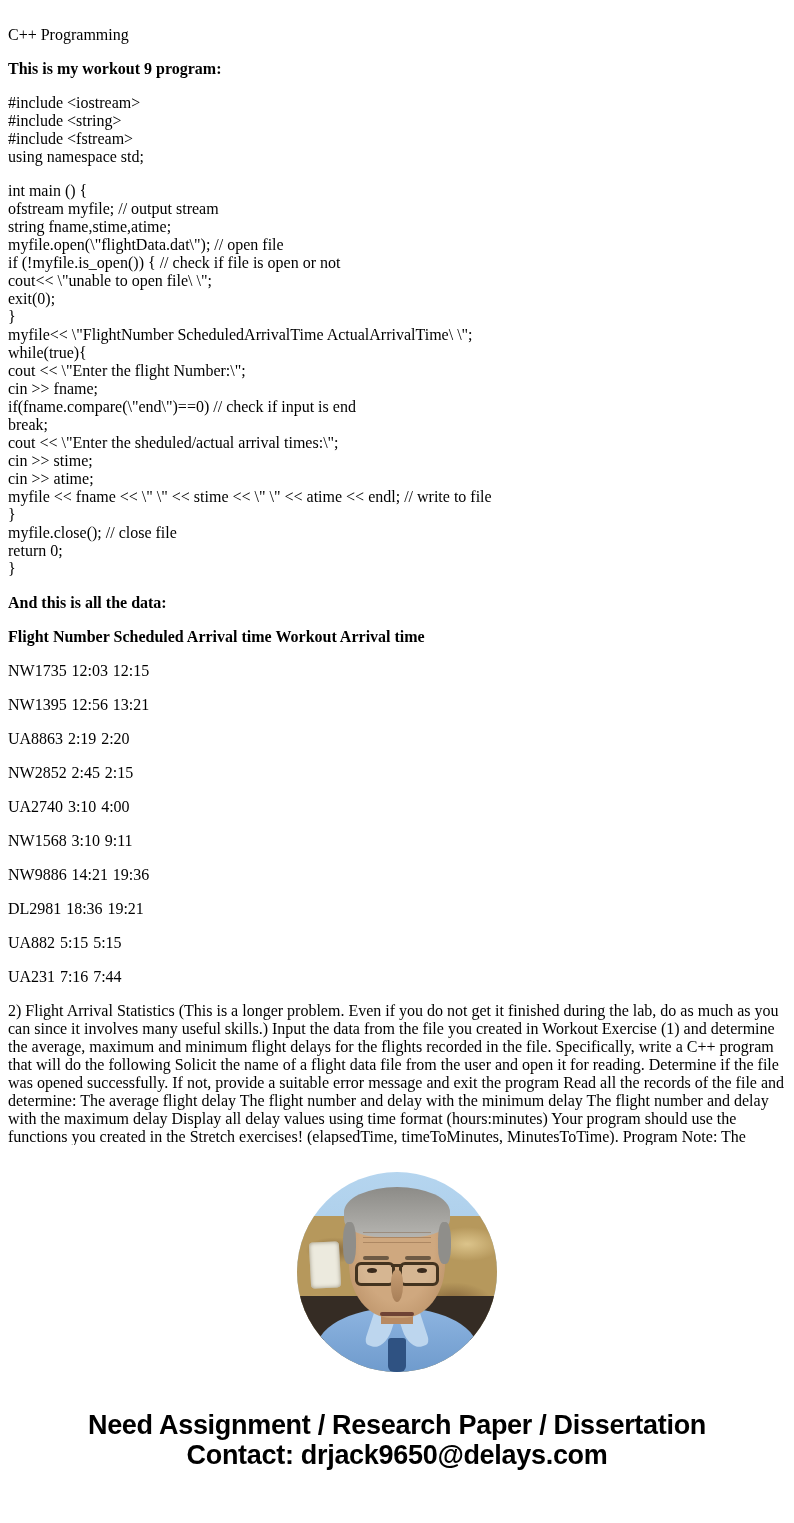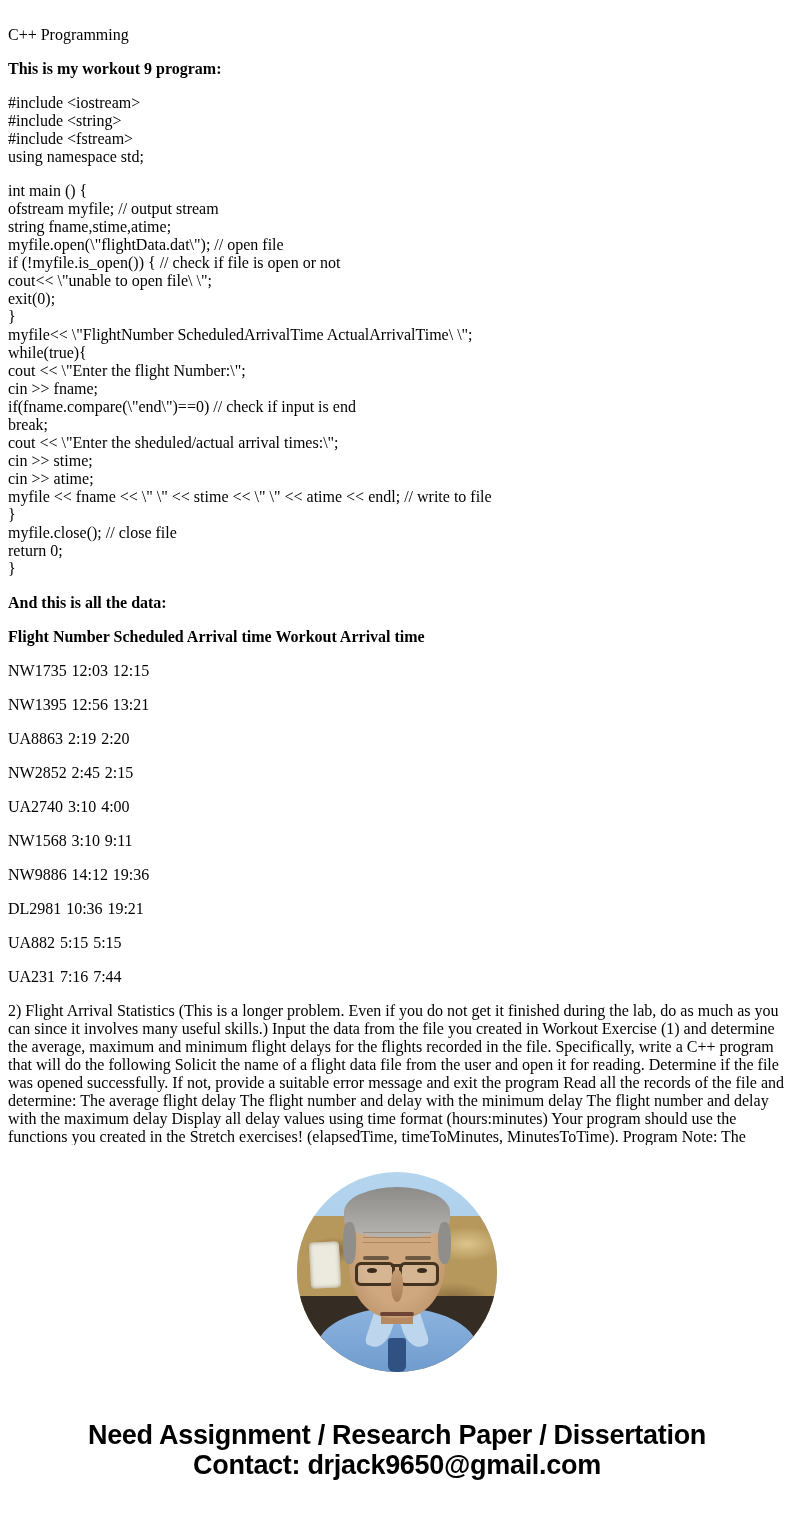--- a/index.html
+++ b/index.html
@@ -62,21 +62,21 @@
   .av-lens-r { right:58px; top:90px; width:34px; height:18px; border:3px solid #43331f;
     border-radius:6px; background:rgba(235,225,205,0.25); }
   .av-bridge { left:94px; top:92px; width:12px; height:3px; background:#43331f; }
   .av-eye-l { left:70px; top:96px; width:10px; height:5px; background:#3a2a1c; border-radius:50%; }
   .av-eye-r { right:70px; top:96px; width:10px; height:5px; background:#3a2a1c; border-radius:50%; }
   .av-nose { left:94px; top:98px; width:12px; height:32px;
     background:linear-gradient(#c69d73,#a87f58); border-radius:40% 40% 50% 50%; }
   .av-mouth { left:83px; top:140px; width:34px; height:4px; background:#6e4234; border-radius:2px; }
 
   .footer {
-    margin-top:48px; text-align:center;
+    margin-top:38px; text-align:center;
     font-family:"Liberation Sans","DejaVu Sans",sans-serif;
     font-weight:bold; font-size:27px; line-height:30px; letter-spacing:-0.3px;
   }
 </style>
 </head>
 <body>
 
 <p class="first">C++ Programming</p>
 
 <p class="bold">This is my workout 9 program:</p>
@@ -112,22 +112,22 @@
 <p class="bold">And this is all the data:</p>
 
 <p class="bold">Flight Number Scheduled Arrival time Workout Arrival time</p>
 
 <p class="flight-row"><span>NW1735</span> <span>12:03</span> <span>12:15</span></p>
 <p class="flight-row"><span>NW1395</span> <span>12:56</span> <span>13:21</span></p>
 <p class="flight-row"><span>UA8863</span> <span>2:19</span> <span>2:20</span></p>
 <p class="flight-row"><span>NW2852</span> <span>2:45</span> <span>2:15</span></p>
 <p class="flight-row"><span>UA2740</span> <span>3:10</span> <span>4:00</span></p>
 <p class="flight-row"><span>NW1568</span> <span>3:10</span> <span>9:11</span></p>
-<p class="flight-row"><span>NW9886</span> <span>14:12</span> <span>19:36</span></p>
-<p class="flight-row"><span>DL2981</span> <span>10:36</span> <span>19:21</span></p>
+<p class="flight-row"><span>NW9886</span> <span>14:21</span> <span>19:36</span></p>
+<p class="flight-row"><span>DL2981</span> <span>18:36</span> <span>19:21</span></p>
 <p class="flight-row"><span>UA882</span> <span>5:15</span> <span>5:15</span></p>
 <p class="flight-row"><span>UA231</span> <span>7:16</span> <span>7:44</span></p>
 
 <p class="clip">2) Flight Arrival Statistics (This is a longer problem. Even if you do not get it finished during the lab, do as much as you can since it involves many useful skills.) Input the data from the file you created in Workout Exercise (1) and determine the average, maximum and minimum flight delays for the flights recorded in the file. Specifically, write a C++ program that will do the following Solicit the name of a flight data file from the user and open it for reading. Determine if the file was opened successfully. If not, provide a suitable error message and exit the program Read all the records of the file and determine: The average flight delay The flight number and delay with the minimum delay The flight number and delay with the maximum delay Display all delay values using time format (hours:minutes) Your program should use the functions you created in the Stretch exercises! (elapsedTime, timeToMinutes, MinutesToTime). Program Note: The</p>
 
 <div class="avatar">
   <div class="av-wall"></div>
   <div class="av-plate"></div>
   <div class="av-darkband"></div>
   <div class="av-shirt"></div>
@@ -146,14 +146,14 @@
   <div class="av-lens-r"></div>
   <div class="av-bridge"></div>
   <div class="av-eye-l"></div>
   <div class="av-eye-r"></div>
   <div class="av-nose"></div>
   <div class="av-mouth"></div>
 </div>
 
 <div class="footer">
   <div>Need Assignment / Research Paper / Dissertation</div>
-  <div>Contact: drjack9650@gmail.com</div>
+  <div>Contact: drjack9650@delays.com</div>
 </div>
 
 </body></html>

